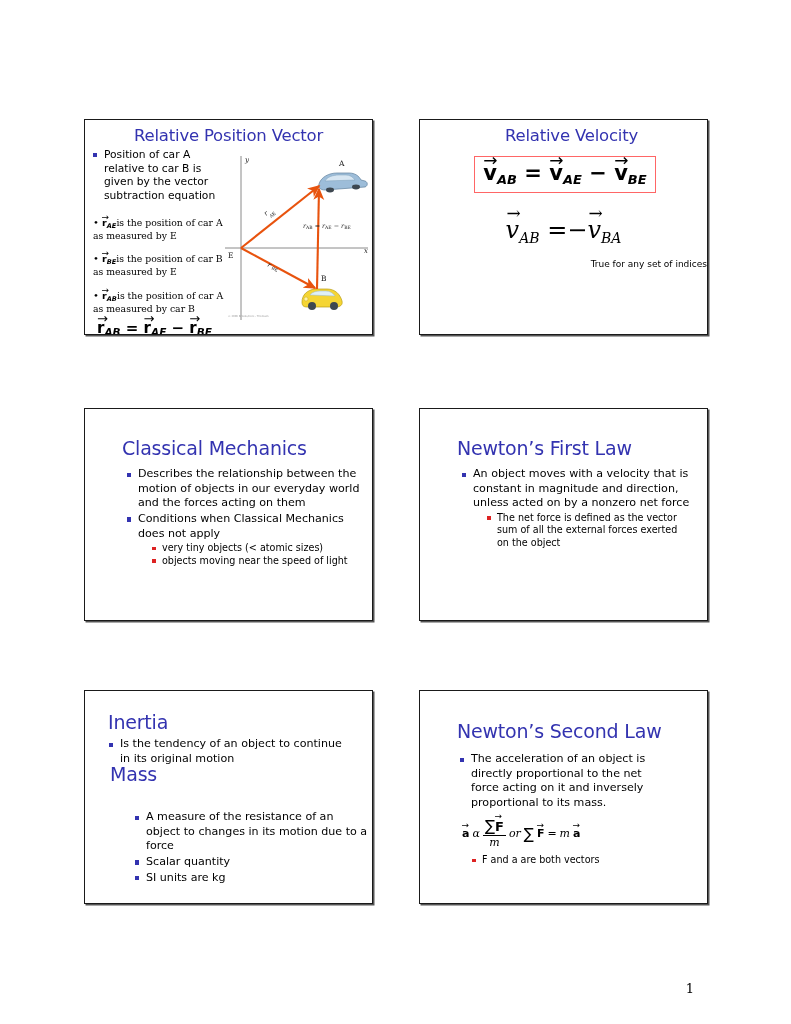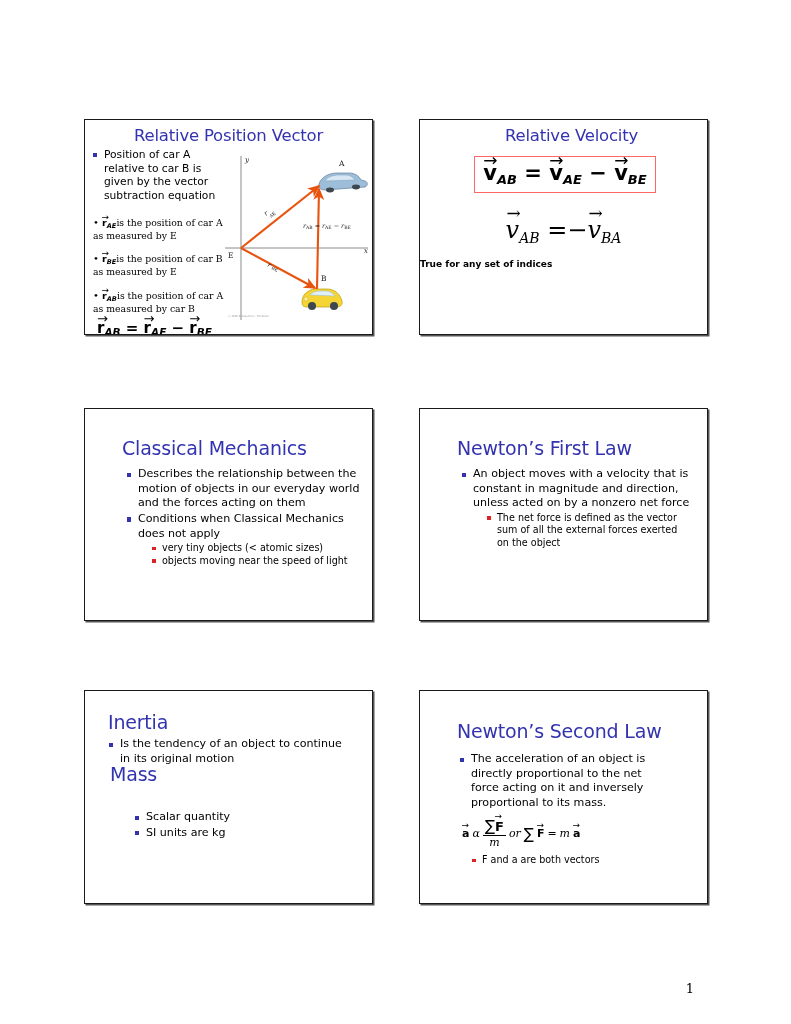--- a/index.html
+++ b/index.html
@@ -179,24 +179,23 @@
   }
   #rv-eq2 .arr {
     position: absolute;
     top: -13px;
     font-size: 17px;
     font-style: normal;
   }
   #rv-note {
     position: absolute;
     left: 0; top: 139px; width: 100%;
-    text-align: left;
+    text-align: right;
     font-size: 9px;
     color: #000;
-    font-weight: bold;
   }
 
   
   .bl-title {
     position: absolute;
     font-size: 19px;
   }
   ul.bl {
     list-style: none;
     margin: 0; padding: 0;
@@ -457,20 +456,24 @@
   <div class="slide col-l row-3" id="slide-in">
     <div class="title bl-title t1">Inertia</div>
     <ul class="bl u1">
       <li>
         <span class="mk"></span>
         <span>Is the tendency of an object to continue in its original motion</span>
       </li>
     </ul>
     <div class="title bl-title t2">Mass</div>
     <ul class="bl u2">
+      <li>
+        <span class="mk"></span>
+        <span>A measure of the resistance of an object to changes in its motion due to a force</span>
+      </li>
       <li>
         <span class="mk"></span>
         <span>Scalar quantity</span>
       </li>
       <li>
         <span class="mk"></span>
         <span>SI units are kg</span>
       </li>
     </ul>
   </div>

